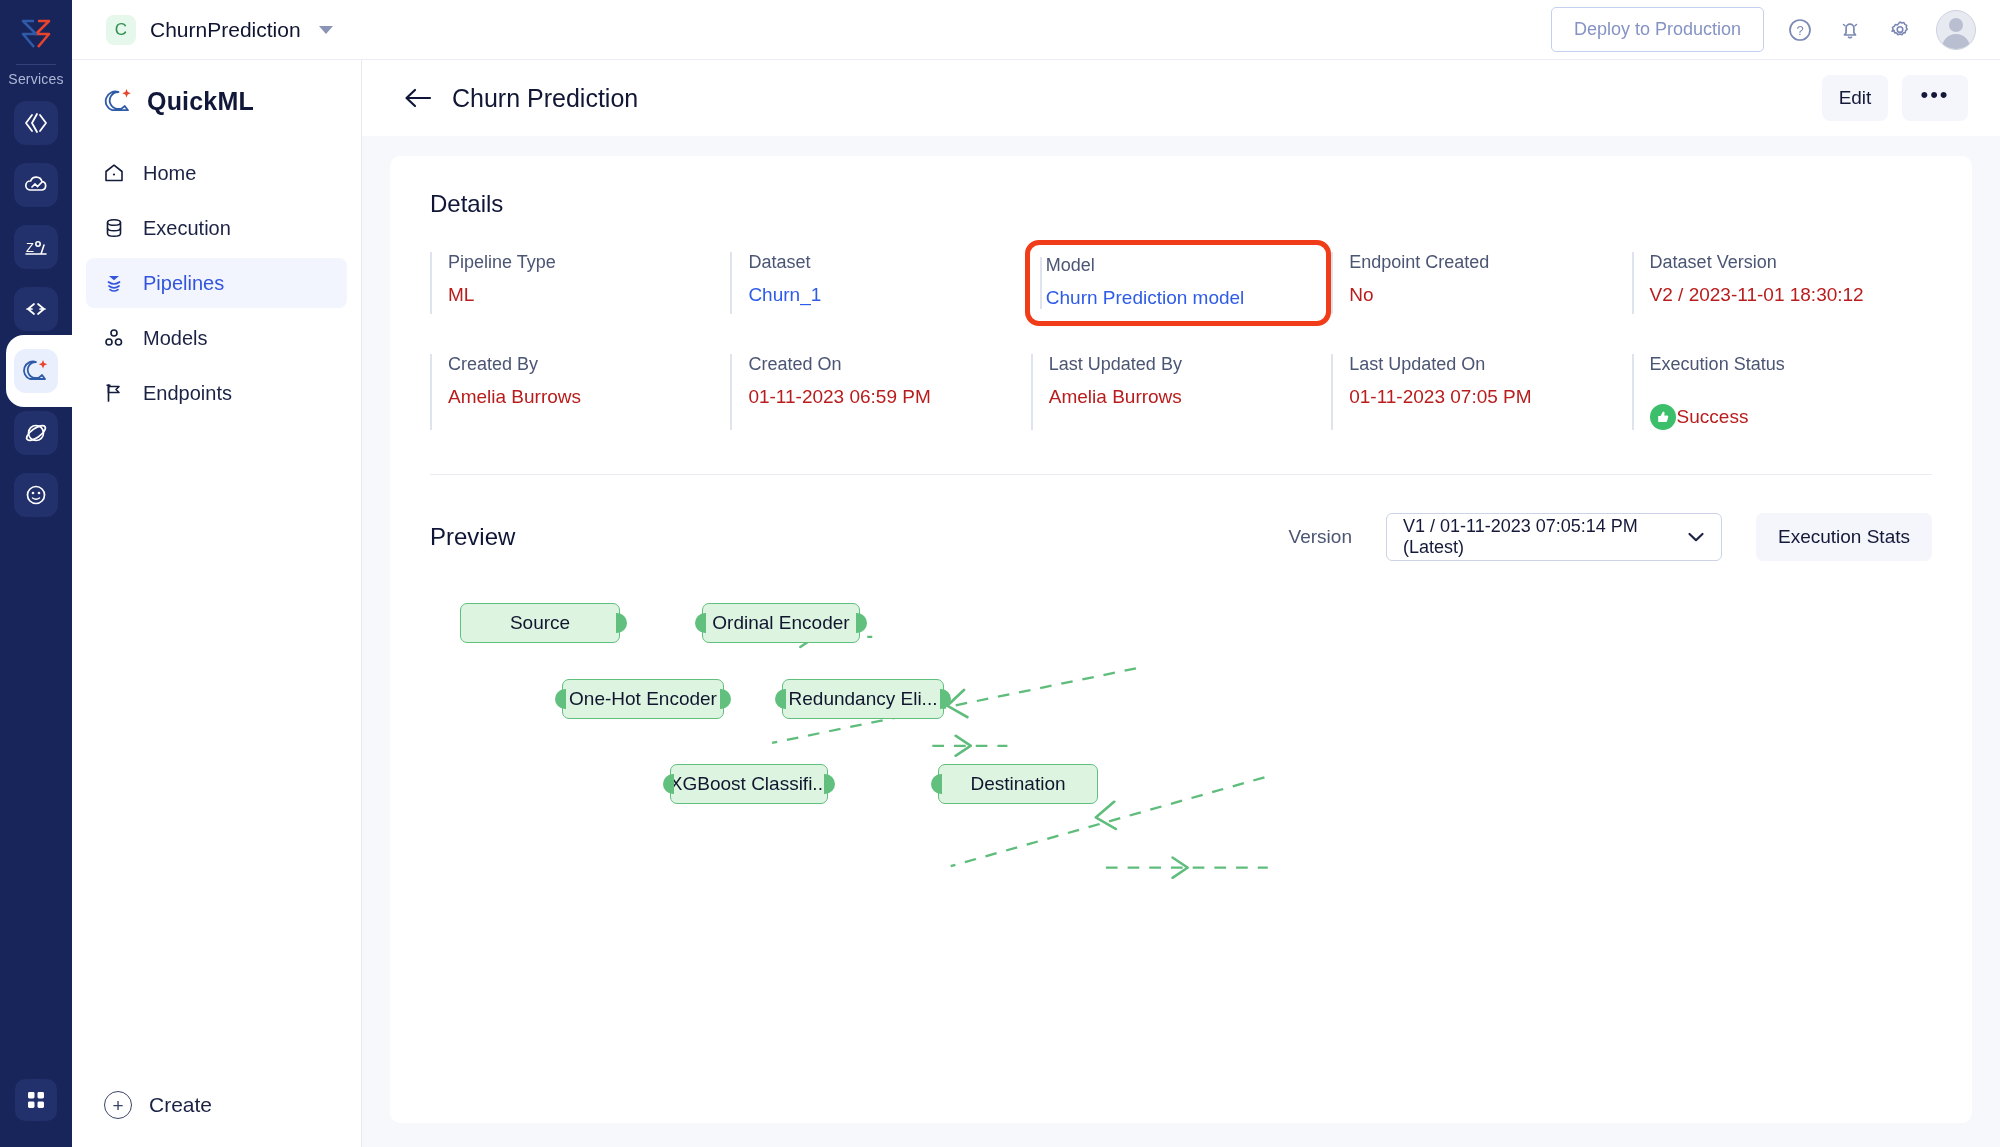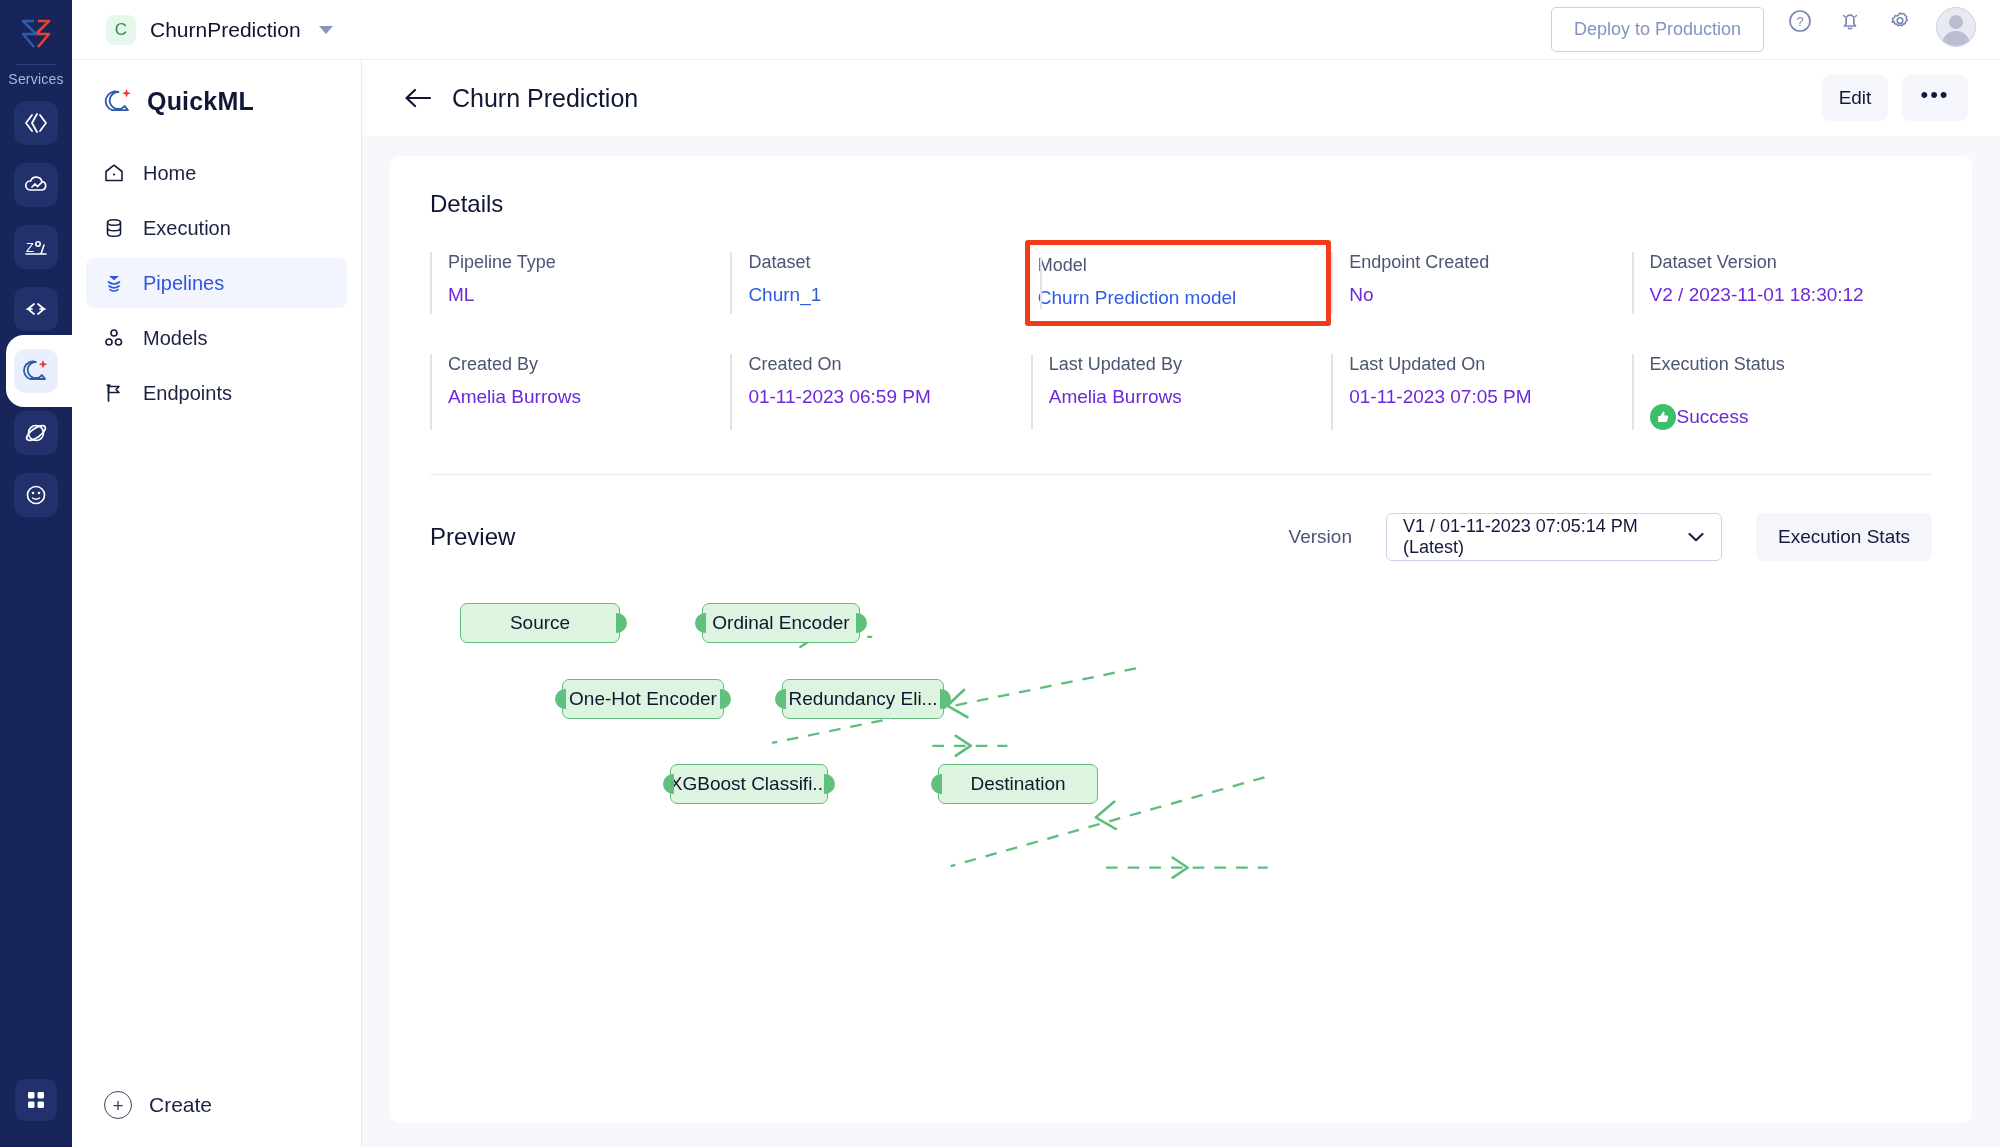--- a/index.html
+++ b/index.html
@@ -55,21 +55,21 @@
   .org { display: flex; align-items: center; gap: 14px; }
   .org-avatar {
     width: 30px; height: 30px; border-radius: 8px; background: #e6f7ec;
     color: #2f8f4e; font-size: 17px; display: flex; align-items: center; justify-content: center;
   }
   .org-name { font-size: 21px; color: #0f1430; font-weight: 400; }
   .caret-dn {
     width: 0; height: 0; border-left: 7px solid transparent; border-right: 7px solid transparent;
     border-top: 8px solid #8b94b5; margin-left: 4px;
   }
-  .topbar-right { margin-left: auto; display: flex; gap: 22px; }
+  .topbar-right { margin-left: auto; display: flex; align-items: center; gap: 22px; }
   .btn-deploy {
     border: 1px solid #c3d0f0; background: #fff; color: #8593c4;
     font-size: 18px; padding: 11px 22px; border-radius: 5px;
     font-family: "Liberation Sans", sans-serif;
   }
   .ico-btn { width: 28px; height: 28px; display: flex; align-items: center; justify-content: center; }
   .avatar-top {
     width: 40px; height: 40px; border-radius: 50%; background: #e8eaf1;
     border: 1px solid #cdd2e0; overflow: hidden; position: relative;
   }
@@ -125,30 +125,30 @@
   .panel-wrap { flex: 1; padding: 20px 28px 24px 28px; min-height: 0; }
   .panel {
     background: #fff; border-radius: 10px; height: 100%;
     padding: 34px 40px 0 40px; overflow: hidden; position: relative;
   }
   .sec-title { font-size: 24px; color: #0f1536; margin-bottom: 34px; }
 
   .det-grid { display: grid; grid-template-columns: repeat(5, 1fr); row-gap: 40px; }
   .det-cell { border-left: 2px solid #dfe3ee; padding-left: 16px; }
   .det-label { font-size: 18px; color: #4b5574; margin-bottom: 11px; }
-  .det-value { font-size: 19px; color: #6d28d9; }
+  .det-value { font-size: 19px; color: #b91c1c; }
   .det-value.link { color: #2e5ce6; }
   .det-value.status { display: flex; align-items: center; gap: 1px; margin-top: 29px; }
   .status-dot {
     width: 26px; height: 26px; border-radius: 50%; background: #3cbf6b;
     display: flex; align-items: center; justify-content: center;
   }
   .det-cell.highlight { border-left: none; padding-left: 0; }
   .hl-box {
-    border: 5px solid #f03c18; border-radius: 3px; padding: 10px 0 12px 8px;
+    border: 5px solid #f03c18; border-radius: 14px; padding: 10px 0 12px 16px;
     margin: -12px 0 -12px -6px; position: relative;
   }
   .hl-box .inner-rule { position: absolute; left: 10px; top: 12px; bottom: 12px; width: 2px; background: #dfe3ee; }
 
   .divider { height: 1px; background: #e9ecf3; margin: 44px 0 0 0; }
 
   .preview-head { display: flex; align-items: center; padding: 38px 0 0 0; }
   .preview-title { font-size: 24px; color: #0f1536; }
   .preview-ctrls { margin-left: auto; display: flex; align-items: center; gap: 34px; }
   .ver-label { font-size: 19px; color: #4b5574; }

